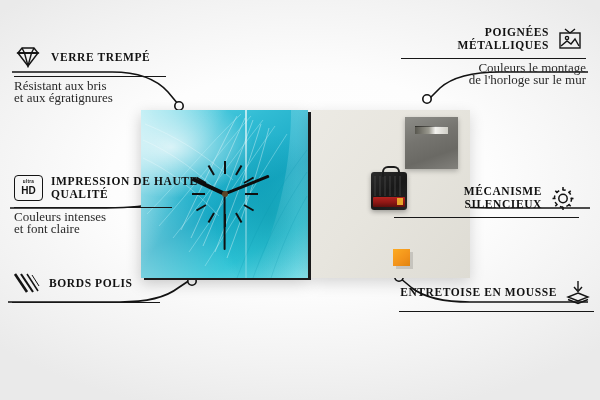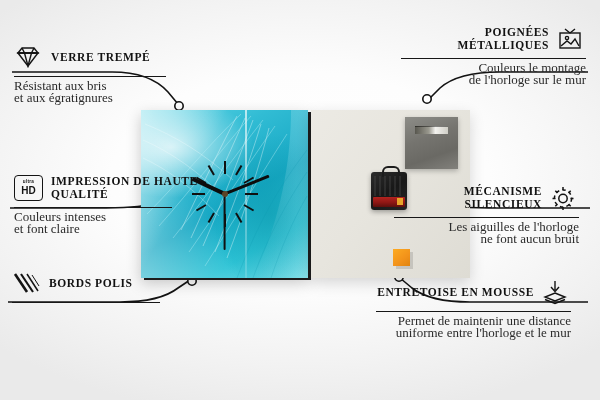--- a/index.html
+++ b/index.html
@@ -313,34 +313,30 @@
           <circle cx="14" cy="13.5" r="4.2"></circle>
           <path d="M14,2 L14,5 M14,22 L14,25 M3.5,13.5 L6.5,13.5 M21.5,13.5 L24.5,13.5
                    M6.3,5.8 L8.4,7.9 M19.6,19.1 L21.7,21.2 M21.7,5.8 L19.6,7.9 M8.4,19.1 L6.3,21.2"></path>
           <circle cx="14" cy="13.5" r="8.6" stroke-dasharray="3.4 3.2"></circle>
         </svg>
       </span>
       <span class="f-title">MÉCANISME
 SILENCIEUX</span>
     </div>
     <div class="f-rule" style="width:185px"></div>
-    <div class="f-sub">Les aiguilles de l'horloge
-ne font aucun bruit</div>
-  </div>
-
-  <div class="feature right" style="left:376px;top:277px;width:195px">
+  </div>
+
+  <div class="feature right" style="left:399px;top:277px;width:195px">
     <div class="f-head">
       <span class="f-icon">
         <svg width="28" height="26" viewBox="0 0 28 26" fill="none" stroke="#141414" stroke-width="1.4">
           <path d="M14,2 L14,11 M10,8 L14,12.5 L18,8" stroke-linejoin="round"></path>
           <path d="M14,14 L24,18 L14,22 L4,18 Z"></path>
           <path d="M4,20.5 L14,24.5 L24,20.5"></path>
         </svg>
       </span>
       <span class="f-title">ENTRETOISE
 EN MOUSSE</span>
     </div>
     <div class="f-rule" style="width:195px"></div>
-    <div class="f-sub">Permet de maintenir une distance
-uniforme entre l'horloge et le mur</div>
   </div>
 
 </div>
 
 </body></html>

